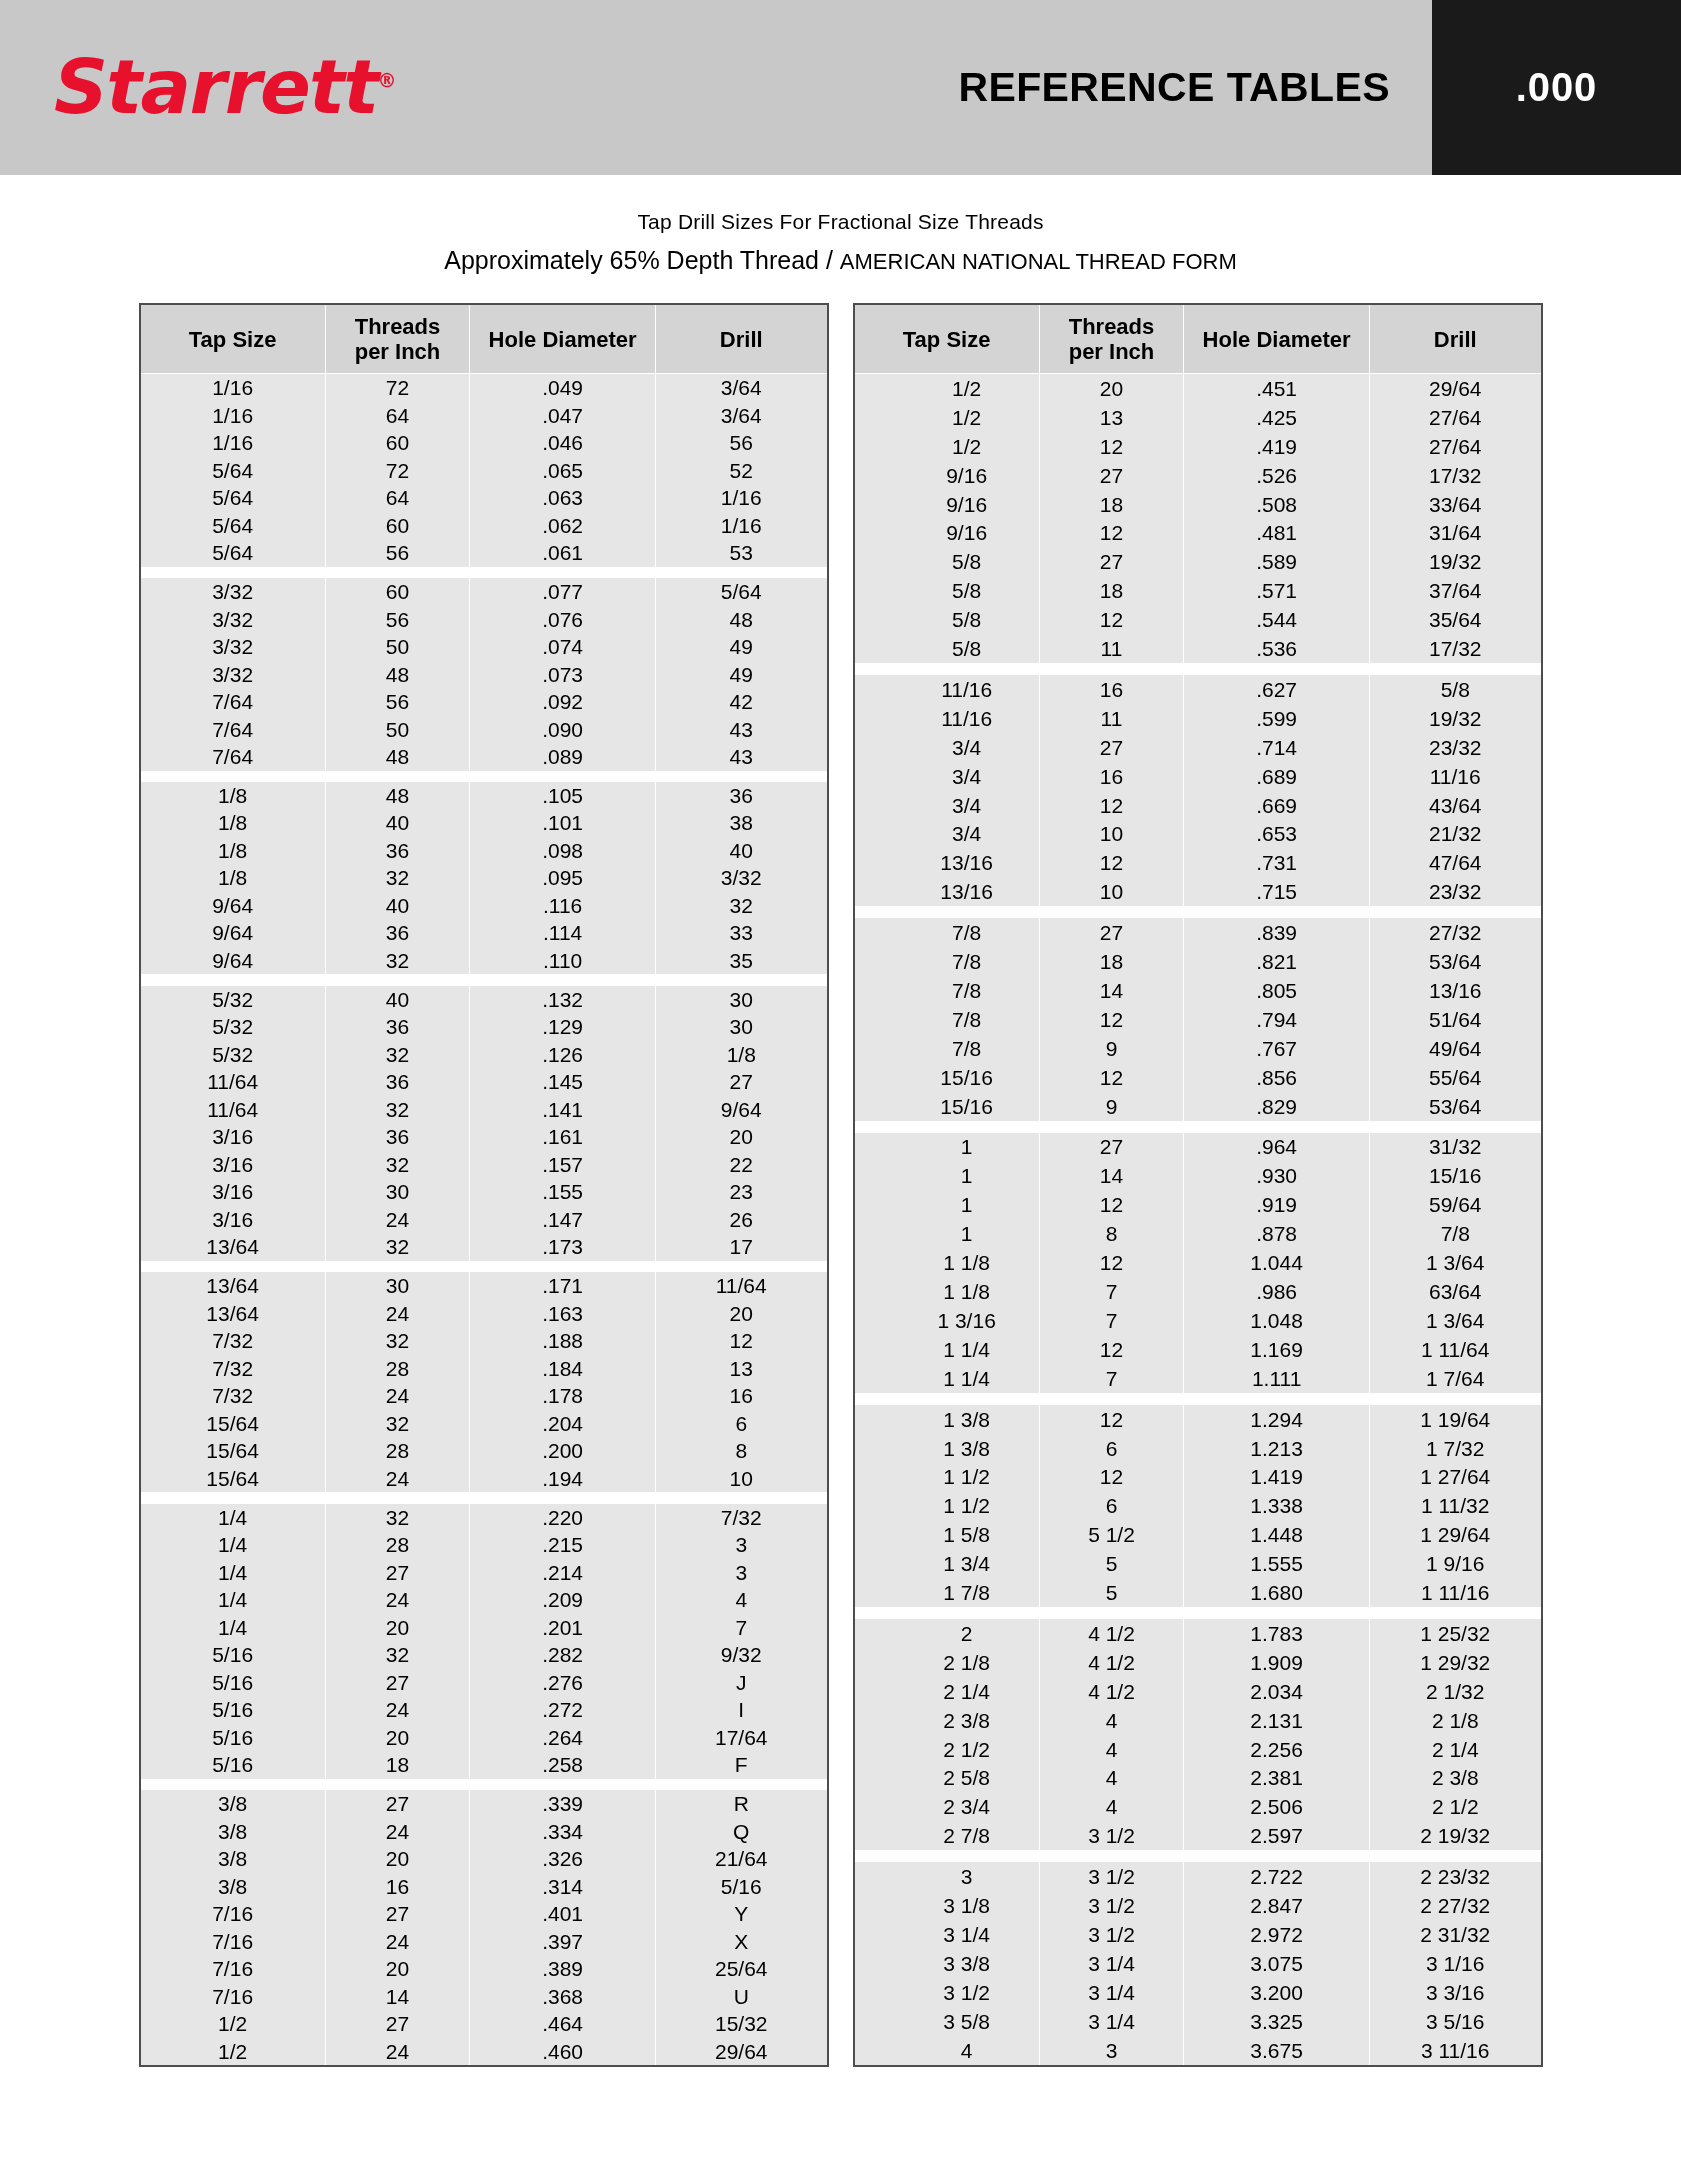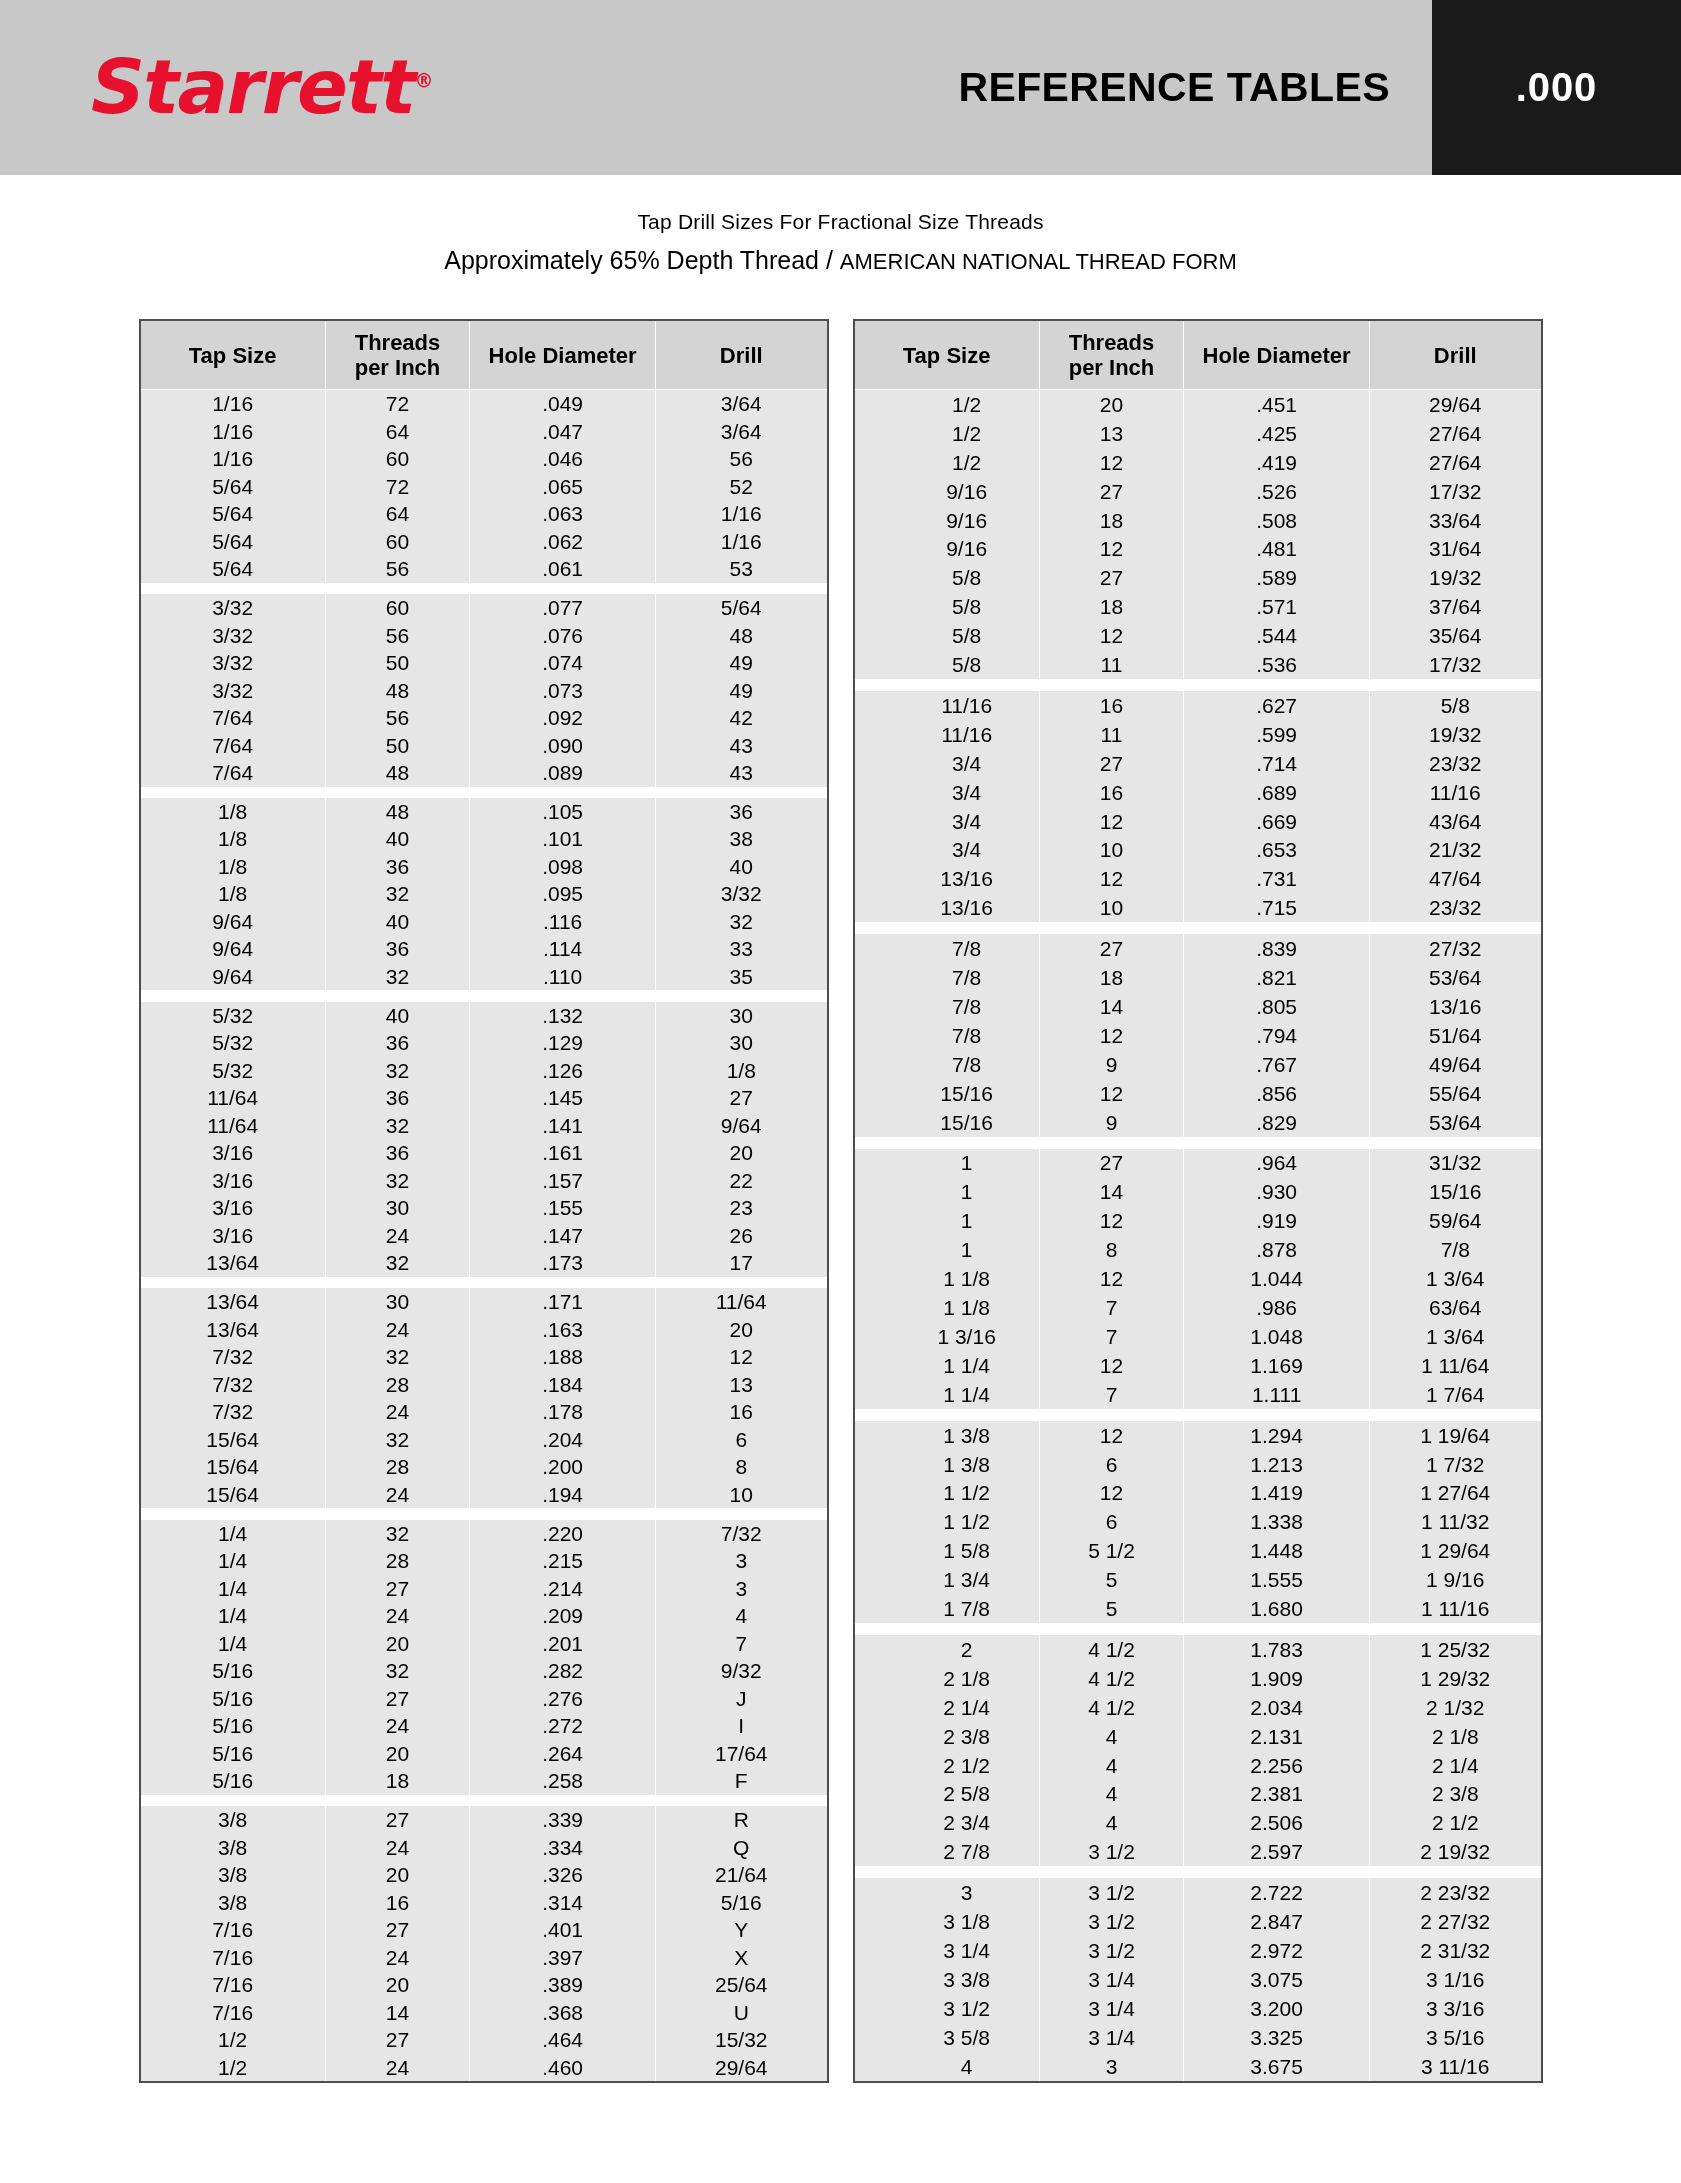--- a/index.html
+++ b/index.html
@@ -19,21 +19,21 @@
   .header {
     position: relative;
     height: 175px;
     background: #c8c8c8;
     display: flex;
     align-items: stretch;
   }
   .brand-wrap {
     display: flex;
     align-items: center;
-    padding-left: 91px;
+    padding-left: 54px;
     flex: 0 0 auto;
   }
   .brand {
     font-family: "DejaVu Sans", sans-serif;
     font-weight: bold;
     font-style: italic;
     font-size: 75px;
     color: #e8112d;
     letter-spacing: -1.7px;
     position: relative;
@@ -91,21 +91,21 @@
   }
   .sub-title .small {
     font-size: 22px;
   }
 
   
   .tables {
     display: flex;
     justify-content: center;
     gap: 24px;
-    margin-top: 44px;
+    margin-top: 28px;
   }
   table.tap {
     border-collapse: collapse;
     width: 690px;
     background: #e6e6e6;
     table-layout: fixed;
   }
   table.tap th, table.tap td {
     border: 1.7px solid #ffffff;
     text-align: center;

